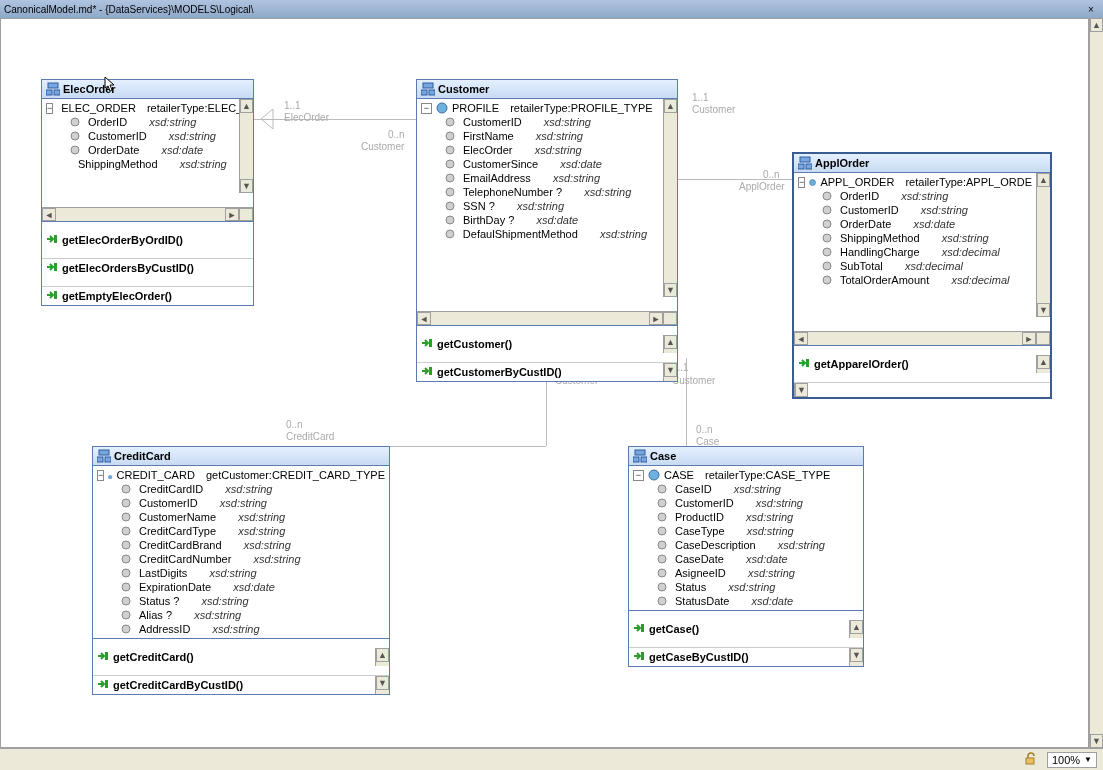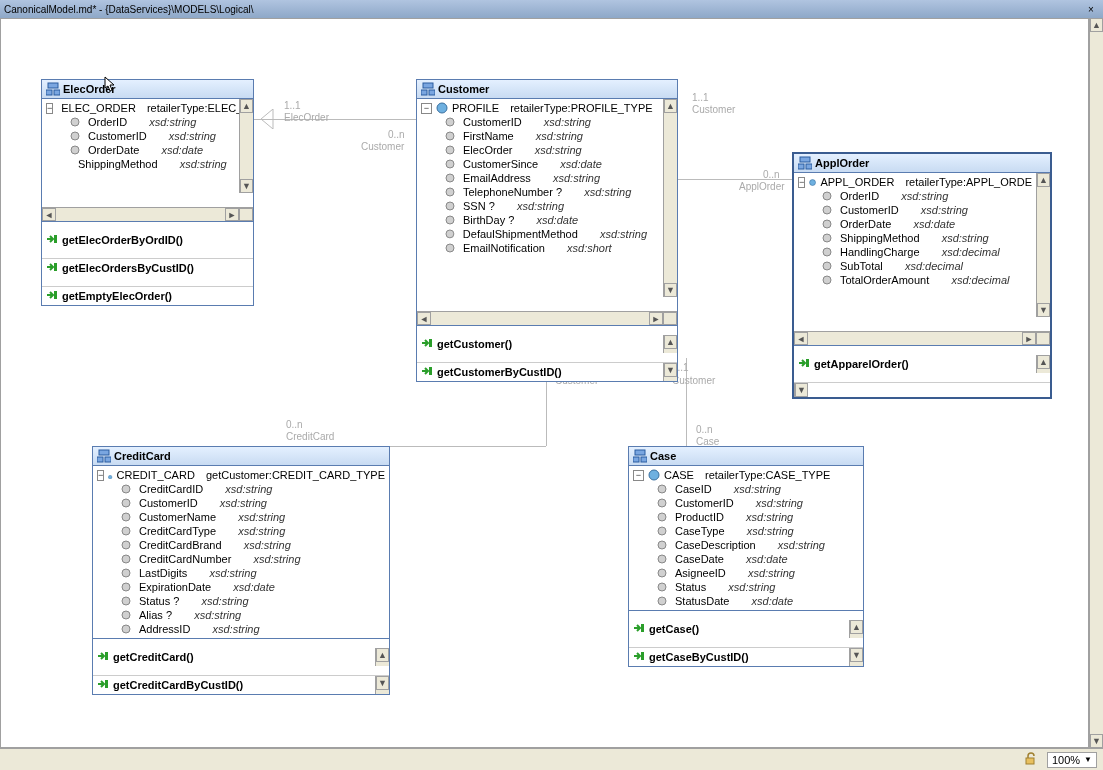--- a/index.html
+++ b/index.html
@@ -215,23 +215,20 @@
                 </svg></span><span class="name">TelephoneNumber ?</span>&nbsp;&nbsp;<span class="type">xsd:string</span></div>
             <div class="attr"><span class="bullet"><svg viewBox="0 0 10 10">
                   <circle cx="5" cy="5" r="4" fill="#d0d0d0" stroke="#888"></circle>
                 </svg></span><span class="name">SSN ?</span>&nbsp;&nbsp;<span class="type">xsd:string</span></div>
             <div class="attr"><span class="bullet"><svg viewBox="0 0 10 10">
                   <circle cx="5" cy="5" r="4" fill="#d0d0d0" stroke="#888"></circle>
                 </svg></span><span class="name">BirthDay ?</span>&nbsp;&nbsp;<span class="type">xsd:date</span></div>
             <div class="attr"><span class="bullet"><svg viewBox="0 0 10 10">
                   <circle cx="5" cy="5" r="4" fill="#d0d0d0" stroke="#888"></circle>
                 </svg></span><span class="name">DefaulShipmentMethod</span>&nbsp;&nbsp;<span class="type">xsd:string</span></div>
-            <div class="attr"><span class="bullet"><svg viewBox="0 0 10 10">
-                  <circle cx="5" cy="5" r="4" fill="#d0d0d0" stroke="#888"></circle>
-                </svg></span><span class="name">EmailNotification</span>&nbsp;&nbsp;<span class="type">xsd:short</span></div>
           </div>
       </div>
       <div class="mini-vscroll">
           <div class="sbtn">▲</div>
           <div class="track"></div>
           <div class="sbtn">▼</div>
         </div>
     </div>
     <div class="hscroll">
         <div class="sbtn">◄</div>

